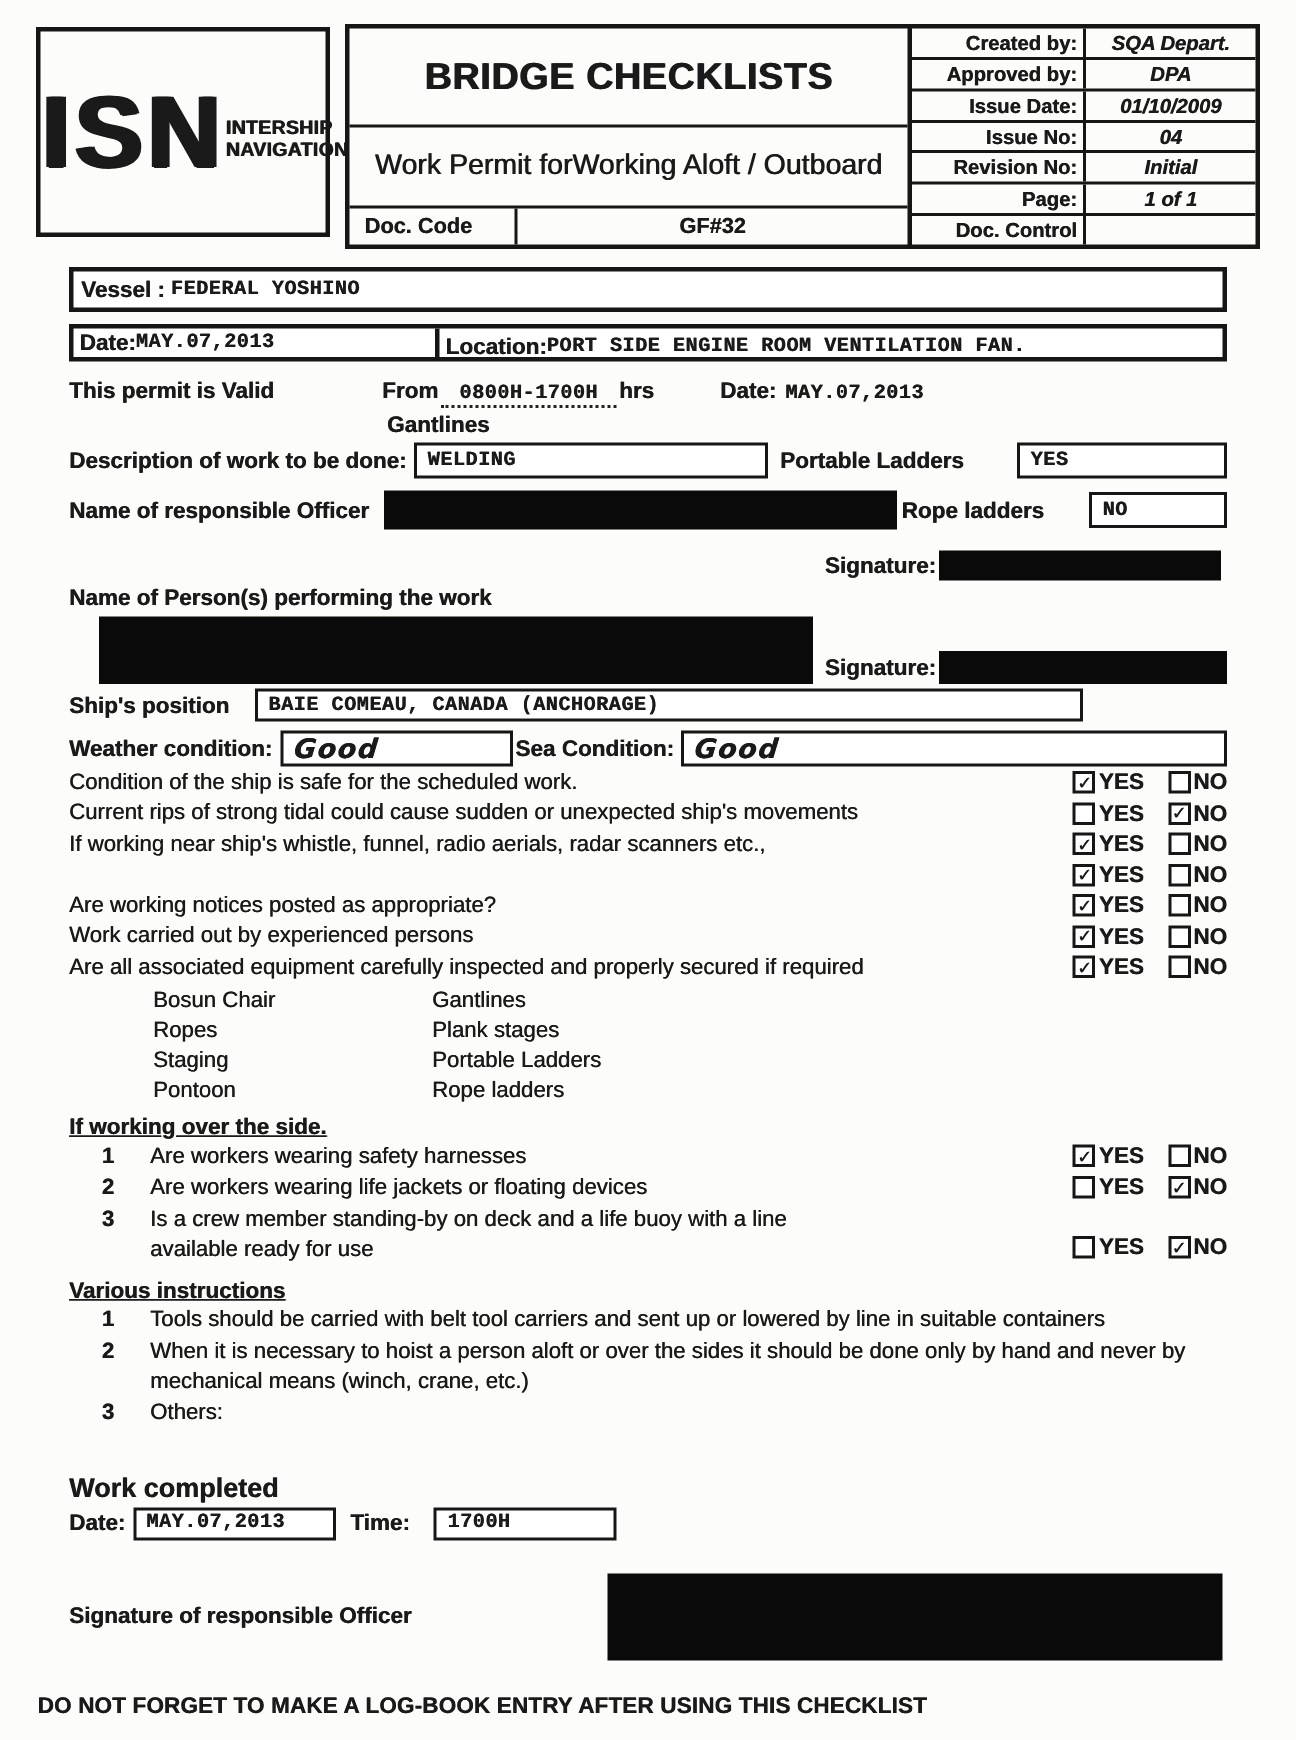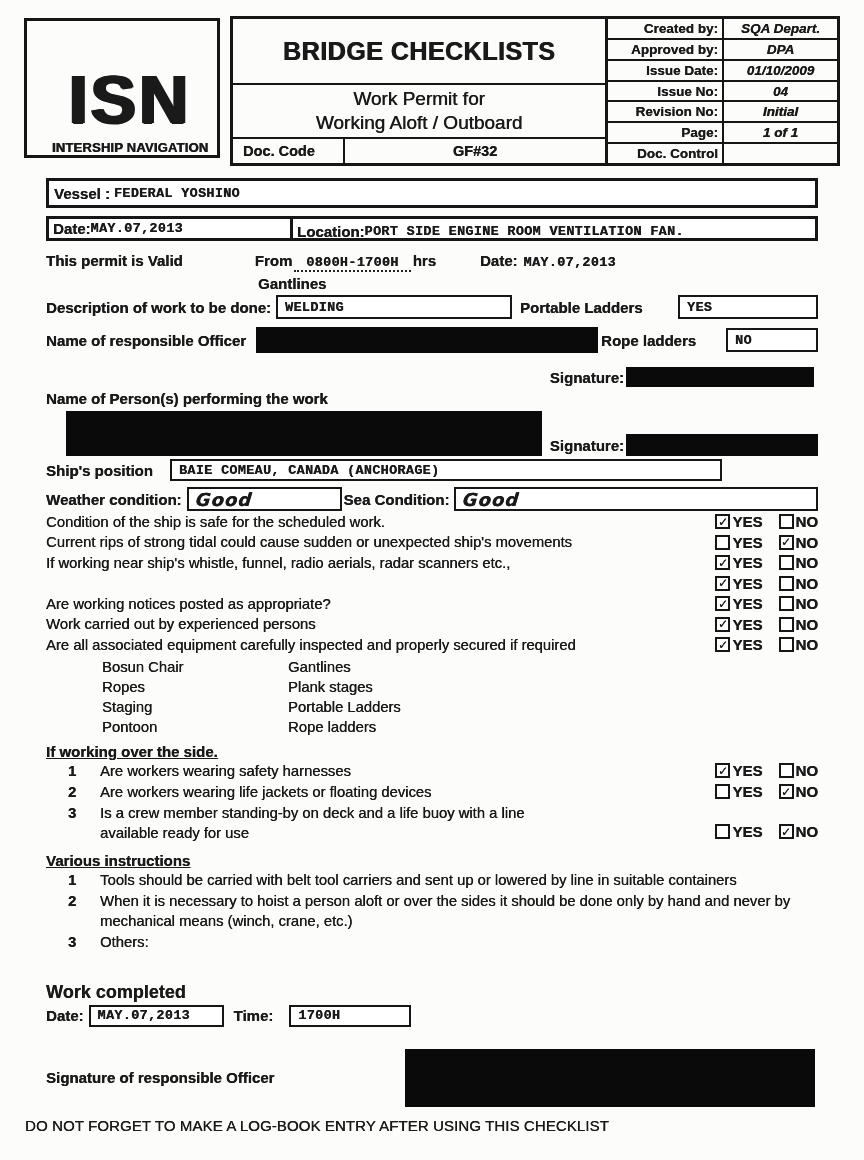--- a/index.html
+++ b/index.html
@@ -9,29 +9,29 @@
     background:#fcfcfa; color:#1a1a1a;
     font-family:"Liberation Sans", sans-serif;
     padding:16px 24px; position:relative;
     text-shadow:0.3px 0 0 currentColor; 
   }
   .mono { font-family:"Liberation Mono","DejaVu Sans Mono",monospace; font-weight:bold; font-size:13.5px; letter-spacing:0.3px; }
   .hand { font-family:"DejaVu Sans",sans-serif; font-style:italic; font-weight:bold; font-size:18px; transform:skewX(-6deg); display:inline-block; letter-spacing:1px; }
 
   
   .header { display:flex; height:150px; }
-  .logo-box { width:196px; border:3px solid #161616; display:flex; flex-direction:column; align-items:center; justify-content:flex-end; margin-right:10px; height:140px; margin-top:2px;padding-left:16px; }
+  .logo-box { width:196px; border:3px solid #161616; display:flex; flex-direction:row; align-items:center; justify-content:center; margin-right:10px; height:140px; margin-top:2px;padding-left:16px; }
   .logo-abbr { font-size:68px; font-weight:bold; line-height:0.95; letter-spacing:3px;
     text-shadow:1.6px 0 0 currentColor,-1.6px 0 0 currentColor,0 1px 0 currentColor; }
   .logo-name { font-size:13px; font-weight:bold; margin-top:8px; letter-spacing:0.2px; text-shadow:0.6px 0 0 currentColor; }
   .header-table { flex:1; display:flex; height:150px; }
   .center-col { width:378px; border:3px solid #161616; display:flex; flex-direction:column; }
   .title-cell { height:66px; display:flex; align-items:center; justify-content:center; border-bottom:2px solid #161616;
     font-size:25px; font-weight:bold; letter-spacing:0.5px; text-shadow:0.8px 0 0 currentColor; }
-  .subtitle-cell { flex:1; display:flex; flex-direction:column; align-items:center; justify-content:center;
+  .subtitle-cell { flex:1; display:flex; flex-direction:row; align-items:center; justify-content:center;
     border-bottom:2px solid #161616; font-size:19px; line-height:1.25; text-shadow:0.5px 0 0 currentColor; }
   .doccode-row { height:24px; display:flex; font-size:14.5px; font-weight:bold; }
   .doccode-label { width:112px; border-right:2px solid #161616; display:flex; align-items:center; padding-left:10px; }
   .doccode-value { flex:1; display:flex; align-items:center; justify-content:center; }
   .right-col { flex:1; border:3px solid #161616; border-left:none; display:flex; flex-direction:column; }
   .meta-row { flex:1; display:flex; border-bottom:2px solid #161616; font-size:13.5px; }
   .meta-row:last-child { border-bottom:none; }
   .meta-label { width:116px; border-right:2px solid #161616; display:flex; align-items:center; justify-content:flex-end; padding-right:4px; font-weight:bold; }
   .meta-value { flex:1; display:flex; align-items:center; justify-content:center; font-style:italic; font-weight:bold; }
 
@@ -72,21 +72,21 @@
   .section-head { font-size:15px; font-weight:bold; text-decoration:underline; margin-top:6px; }
   .num-row { display:flex; margin-top:1px; font-size:14.8px; line-height:20px; }
   .num { width:20px; margin-left:16px; font-weight:bold; text-align:center; flex:none; }
   .num-text { margin-left:18px; }
   .os-line { display:block; }
 
   .wc-head { font-size:18px; font-weight:bold; margin-top:30px; }
   .wc-row { margin-top:2px; display:flex; align-items:center; }
   .final-sig-row { margin-top:22px; display:flex; align-items:center; }
 
-  .footer { position:absolute; left:25px; bottom:26px; font-size:15px; font-weight:normal; letter-spacing:0.1px; }
+  .footer { position:absolute; left:25px; bottom:14px; font-size:15px; font-weight:bold; letter-spacing:0.1px; }
 </style>
 </head>
 <body>
 
 <div class="page">
 
   <div class="header">
     <div class="logo-box">
       <div class="logo-abbr">ISN</div>
       <div class="logo-name">INTERSHIP NAVIGATION</div>

